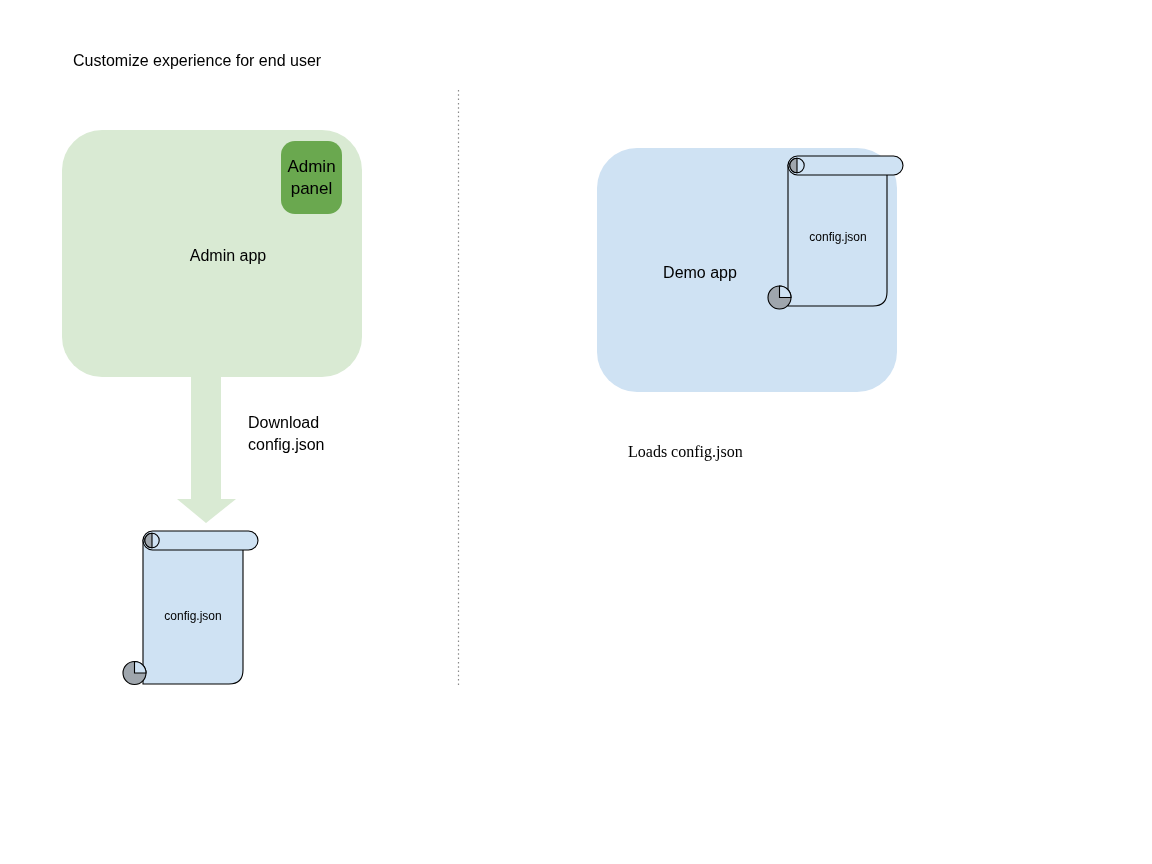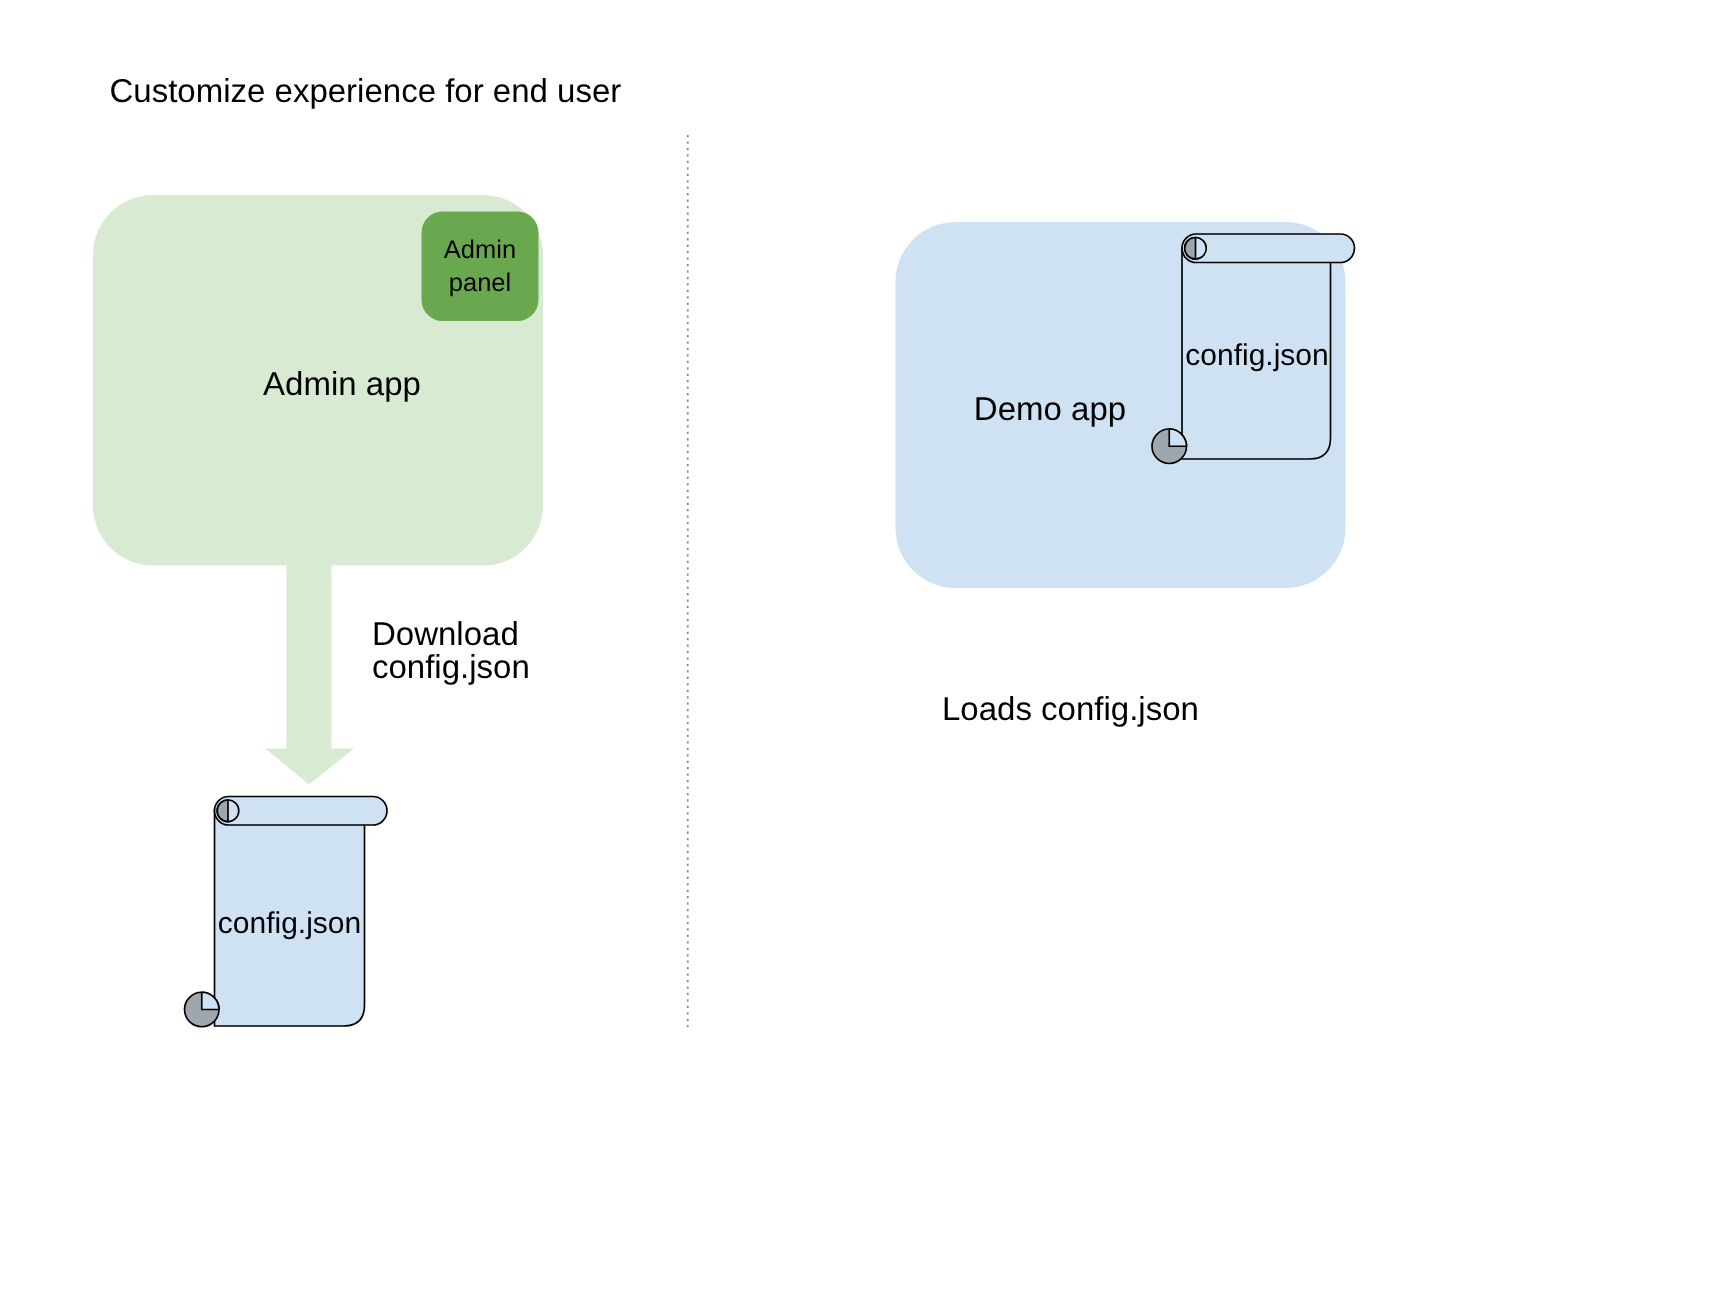--- a/index.html
+++ b/index.html
@@ -2,49 +2,49 @@
 <html><head>
 <meta charset="utf-8">
 <style>
   html,body { margin:0; padding:0; background:#ffffff; }
   .canvas {
     position:relative; width:1152px; height:864px; background:#ffffff;
     font-family:"Liberation Sans","DejaVu Sans",sans-serif; color:#000000;
     overflow:hidden;
   }
   .abs { position:absolute; }
-  .txt { font-size:22px; line-height:22px; white-space:pre-wrap; }
-  .small-txt { font-size:20px; line-height:20px; }
+  .txt { font-size:16px; line-height:22px; white-space:pre-wrap; }
+  .small-txt { font-size:12px; line-height:20px; }
   .center { text-align:center; }
 
   .app-box { position:absolute; border-radius:40px; z-index:1; }
   .admin-app { left:62px; top:130px; width:300px; height:247px; background:#d9ead3; }
   .demo-app  { left:597px; top:148px; width:300px; height:244px; background:#cfe2f3; }
 
   .admin-panel {
-    position:absolute; left:281px; top:141px; width:78px; height:73px;
+    position:absolute; left:281px; top:141px; width:61px; height:73px;
     background:#6aa84f; border-radius:14px; z-index:2;
     display:flex; align-items:center; justify-content:center;
     font-size:17px; line-height:22px; text-align:center;
   }
 
   .overlay { position:absolute; left:0; top:0; z-index:3; pointer-events:none; }
   .label-layer { z-index:4; }
 
   .stroked { stroke:#000000; stroke-width:1.1; fill:none; }
   .fill-blue  { fill:#cfe2f3; }
   .fill-arrow { fill:#d9ead3; }
   .divider-line { stroke:#8a8a8a; stroke-width:1.2; stroke-dasharray:1.5 2.8; }
 
   .title-left  { left:73px;  top:50px; }
   .title-right { left:604px; top:50px; }
   .admin-label { left:62px;  top:245px; width:332px; }
   .demo-label  { left:600px; top:262px; width:200px; }
   .download-label { left:248px; top:412px; width:120px; }
-  .loads-label { left:628px; top:462px; }
+  .loads-label { left:628px; top:441px;font-family:Liberation Serif, serif; }
   .config-left  { left:143px; top:606px; width:100px; }
   .config-right { left:788px; top:227px; width:100px; }
 </style>
 </head>
 <body>
 
 <div class="canvas">
 
   <div class="abs txt title-left">Customize experience for end user</div>
 

